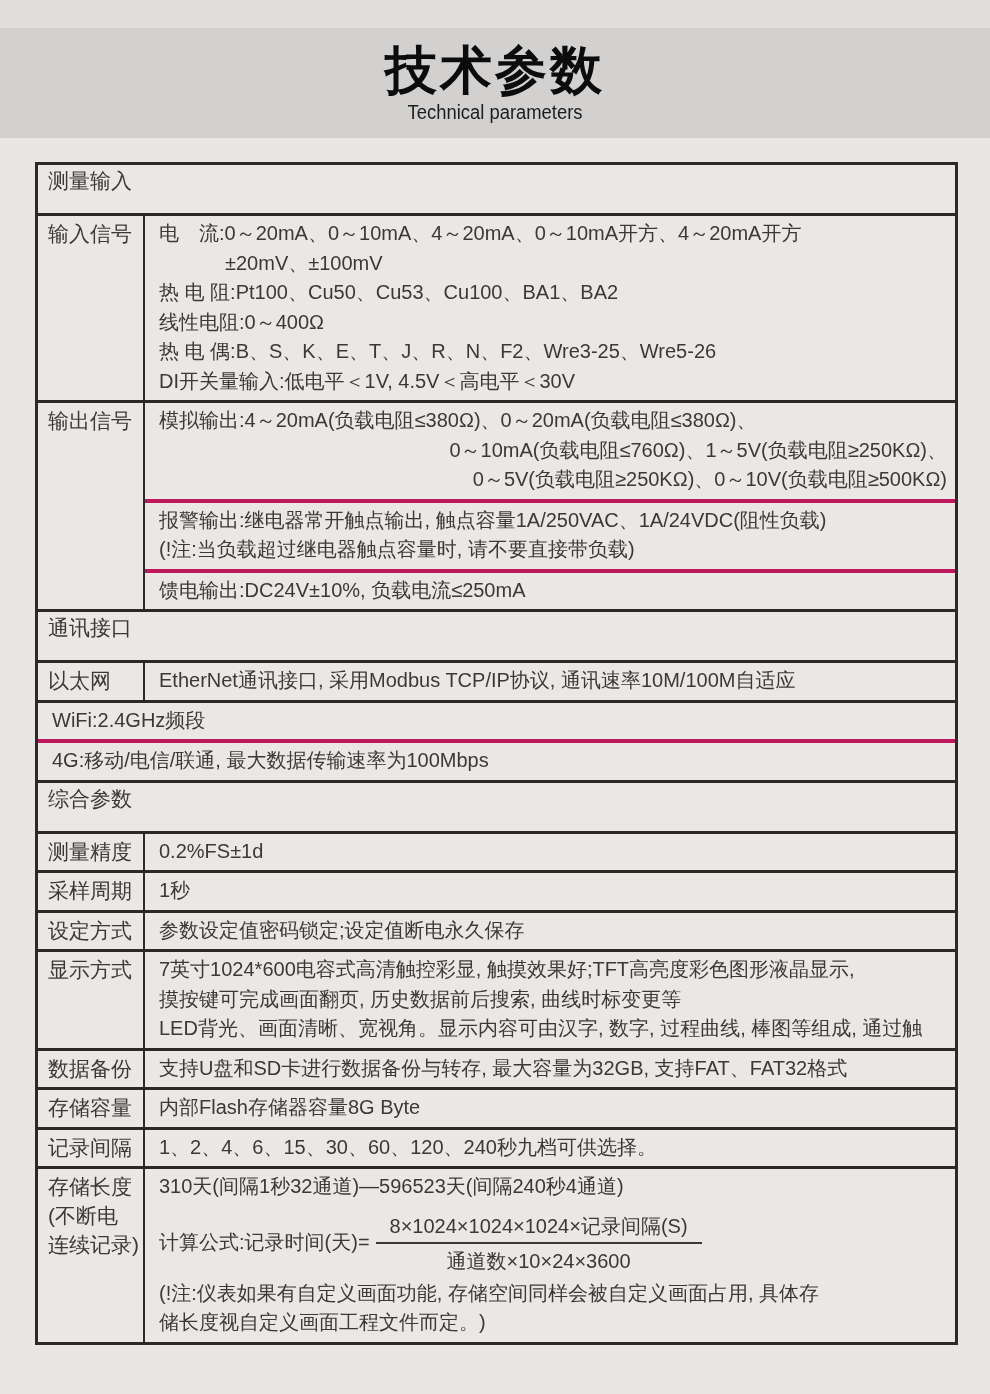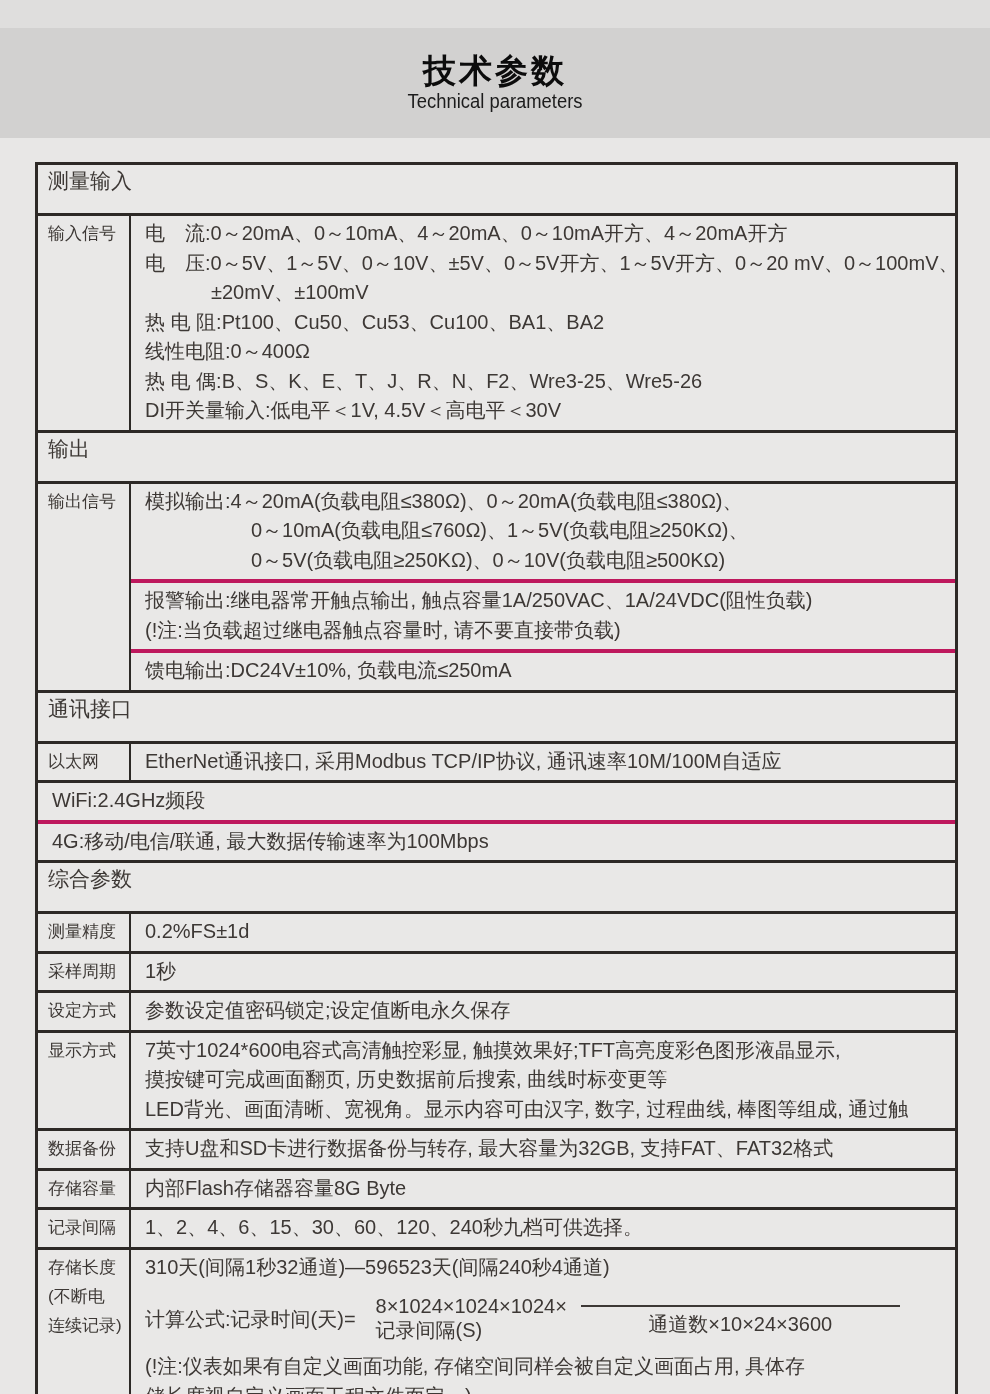--- a/index.html
+++ b/index.html
@@ -10,58 +10,58 @@
     font-family:"Liberation Sans", sans-serif;
     color:#3d3835;
     overflow:hidden;
   }
   .top-strip { height:28px; background:#dfdedd; }
   .banner {
     height:110px; background:#d2d1d0;
     display:flex; flex-direction:column; align-items:center; justify-content:center;
   }
   .banner .title {
-    font-size:33px; font-weight:bold; color:#0c0c0c; letter-spacing:3px; line-height:1.1;
+    font-size:52px; font-weight:bold; color:#0c0c0c; letter-spacing:3px; line-height:1.1;
   }
   .banner .subtitle {
     font-size:20px; color:#1c1c1c; letter-spacing:0px; margin-top:1px;
     transform:scaleX(0.92); transform-origin:center;
   }
   .spec-table {
     margin:24px 0 0 35px;
     width:923px;
     border:3px solid #2d2926;
     background:#e9e8e7;
   }
   .row { display:flex; border-top:3px solid #2d2926; }
   .row:first-child { border-top:none; }
   .sec-cell {
     flex:1; font-size:21px; padding:2px 8px 18px 10px; line-height:28px; color:#3d3835;
   }
   .label-cell {
-    width:93px; flex:none;
+    width:107px; flex:none;
     border-right:2px solid #2d2926;
-    font-size:17px; line-height:29px;
+    font-size:21px; line-height:29px;
     padding:3px 2px 3px 10px;
   }
   .value-cell {
     flex:1; font-size:20px; line-height:29.5px;
     padding:3px 8px 4px 14px;
   }
   .value-stack { flex:1; display:flex; flex-direction:column; }
   .value-stack .sub {
     font-size:20px; line-height:29.5px; padding:3px 8px 4px 14px;
     border-top:4px solid #be185d;
   }
   .value-stack .sub:first-child { border-top:none; }
   .line { white-space:nowrap; }
   .indent-a { padding-left:66px; }
-  .indent-b { padding-left:106px; }
+  .indent-b { padding-left:106px;text-align:right; }
   .formula-row { display:flex; align-items:center; margin:12px 0 6px 0; }
-  .fraction { display:inline-flex; flex-direction:row; align-items:center; margin-left:6px; }
+  .fraction { display:inline-flex; flex-direction:column; align-items:center; margin-left:6px; }
   .fraction .num { padding:0 14px 4px 14px; line-height:24px; }
   .fraction .den {
     border-top:2px solid #3d3835; width:100%; text-align:center;
     padding:5px 14px 0 14px; line-height:24px;
   }
 </style>
 </head>
 <body>
 
 <div class="top-strip"></div>
@@ -74,32 +74,28 @@
 <div class="spec-table">
 
   <div class="row">
     <div class="sec-cell">测量输入</div>
   </div>
 
   <div class="row">
     <div class="label-cell">输入信号</div>
     <div class="value-cell">
       <div class="line">电　流:0～20mA、0～10mA、4～20mA、0～10mA开方、4～20mA开方</div>
-      <div class="line">电　压:0～5V、1～5V、0～10V、±5V、0～5V开方、1～5V开方、0～20 mV、0～100mV、</div>
       <div class="line indent-a">±20mV、±100mV</div>
       <div class="line">热 电 阻:Pt100、Cu50、Cu53、Cu100、BA1、BA2</div>
       <div class="line">线性电阻:0～400Ω</div>
       <div class="line">热 电 偶:B、S、K、E、T、J、R、N、F2、Wre3-25、Wre5-26</div>
       <div class="line">DI开关量输入:低电平＜1V, 4.5V＜高电平＜30V</div>
     </div>
   </div>
 
-  <div class="row">
-    <div class="sec-cell">输出</div>
-  </div>
 
   <div class="row">
     <div class="label-cell">输出信号</div>
     <div class="value-stack">
       <div class="sub">
         <div class="line">模拟输出:4～20mA(负载电阻≤380Ω)、0～20mA(负载电阻≤380Ω)、</div>
         <div class="line indent-b">0～10mA(负载电阻≤760Ω)、1～5V(负载电阻≥250KΩ)、</div>
         <div class="line indent-b">0～5V(负载电阻≥250KΩ)、0～10V(负载电阻≥500KΩ)</div>
       </div>
       <div class="sub">

